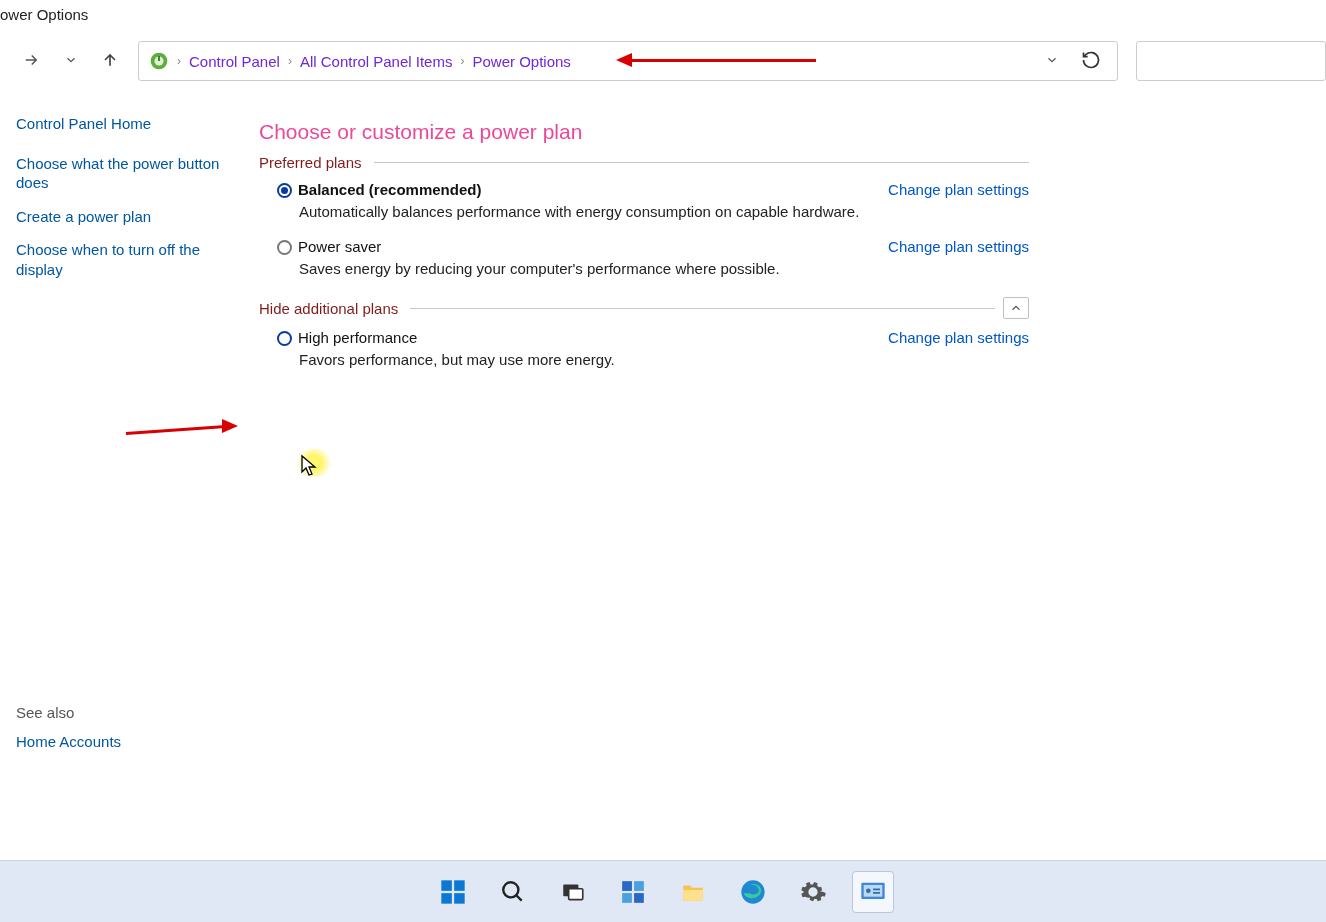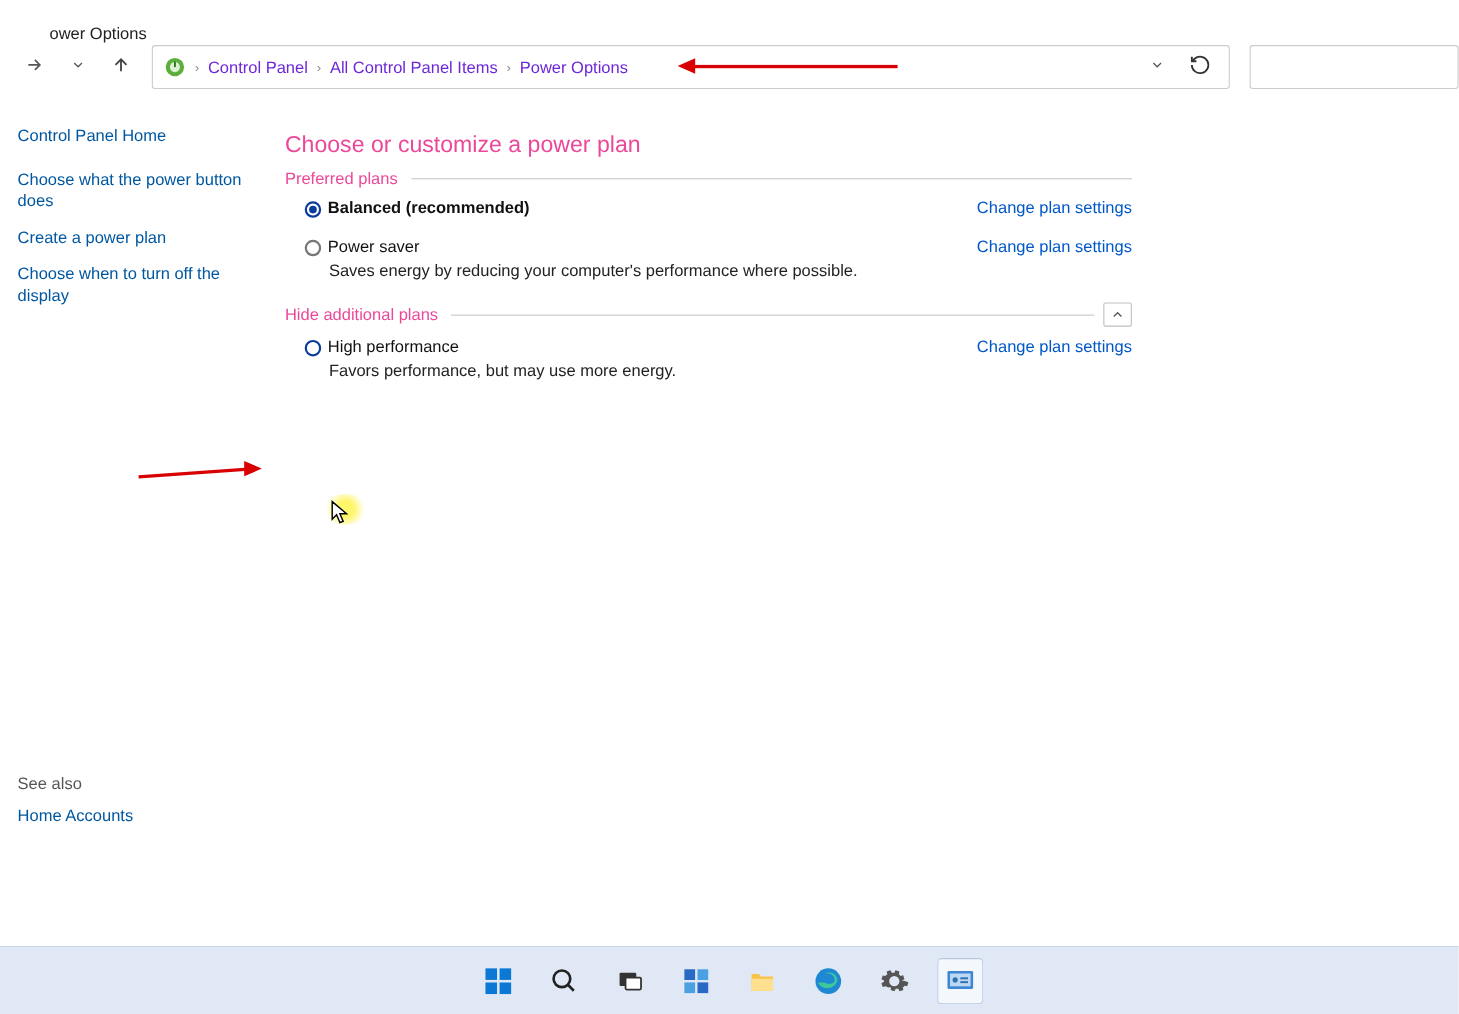--- a/index.html
+++ b/index.html
@@ -7,24 +7,23 @@
     margin: 0; padding: 0;
     width: 1326px; height: 922px;
     font-family: "Segoe UI", Arial, sans-serif;
     font-size: 15px;
     color: #000;
     background: #fff;
     overflow: hidden;
   }
   .window-title {
     position: absolute;
-    top: 22px; left: 0px;
+    top: 6px; left: 0px;
     font-size: 15px;
     color: #222;
-    padding-left: 45px;
   }
   .nav-bar {
     position: absolute;
     top: 40px; left: 0;
     width: 100%;
     height: 42px;
     display: flex;
     align-items: center;
   }
   .nav-buttons {
@@ -104,21 +103,21 @@
   .more-link {
     color: #0057C8;
     text-decoration: underline;
     cursor: pointer;
   }
   .group-row {
     display: flex;
     align-items: center;
     margin: 6px 0 10px;
   }
-  .group-label { color: #ec4899; font-size: 15px; padding-right: 12px; white-space: nowrap; }
+  .group-label { color: #7f1d1d; font-size: 15px; padding-right: 12px; white-space: nowrap; }
   .group-line { flex: 1; height: 1px; background: #c8c8c8; }
   .chevron {
     width: 26px; height: 22px;
     margin-left: 8px;
     border: 1px solid #bfbfbf;
     border-radius: 2px;
     display: flex; align-items: center; justify-content: center;
     color: #555;
     cursor: pointer;
   }
@@ -297,20 +296,21 @@
       <span class="group-label">Preferred plans</span>
       <span class="group-line"></span>
     </div>
 
     <div class="plan">
       <div class="plan-head">
         <span class="radio selected"></span>
         <span class="plan-title bold">Balanced (recommended)</span>
         <span class="plan-link">Change plan settings</span>
       </div>
+      <div class="plan-desc">Automatically balances performance with energy consumption on capable hardware.</div>
     </div>
 
     <div class="plan">
       <div class="plan-head">
         <span class="radio"></span>
         <span class="plan-title">Power saver</span>
         <span class="plan-link">Change plan settings</span>
       </div>
       <div class="plan-desc">Saves energy by reducing your computer's performance where possible.</div>
     </div>

